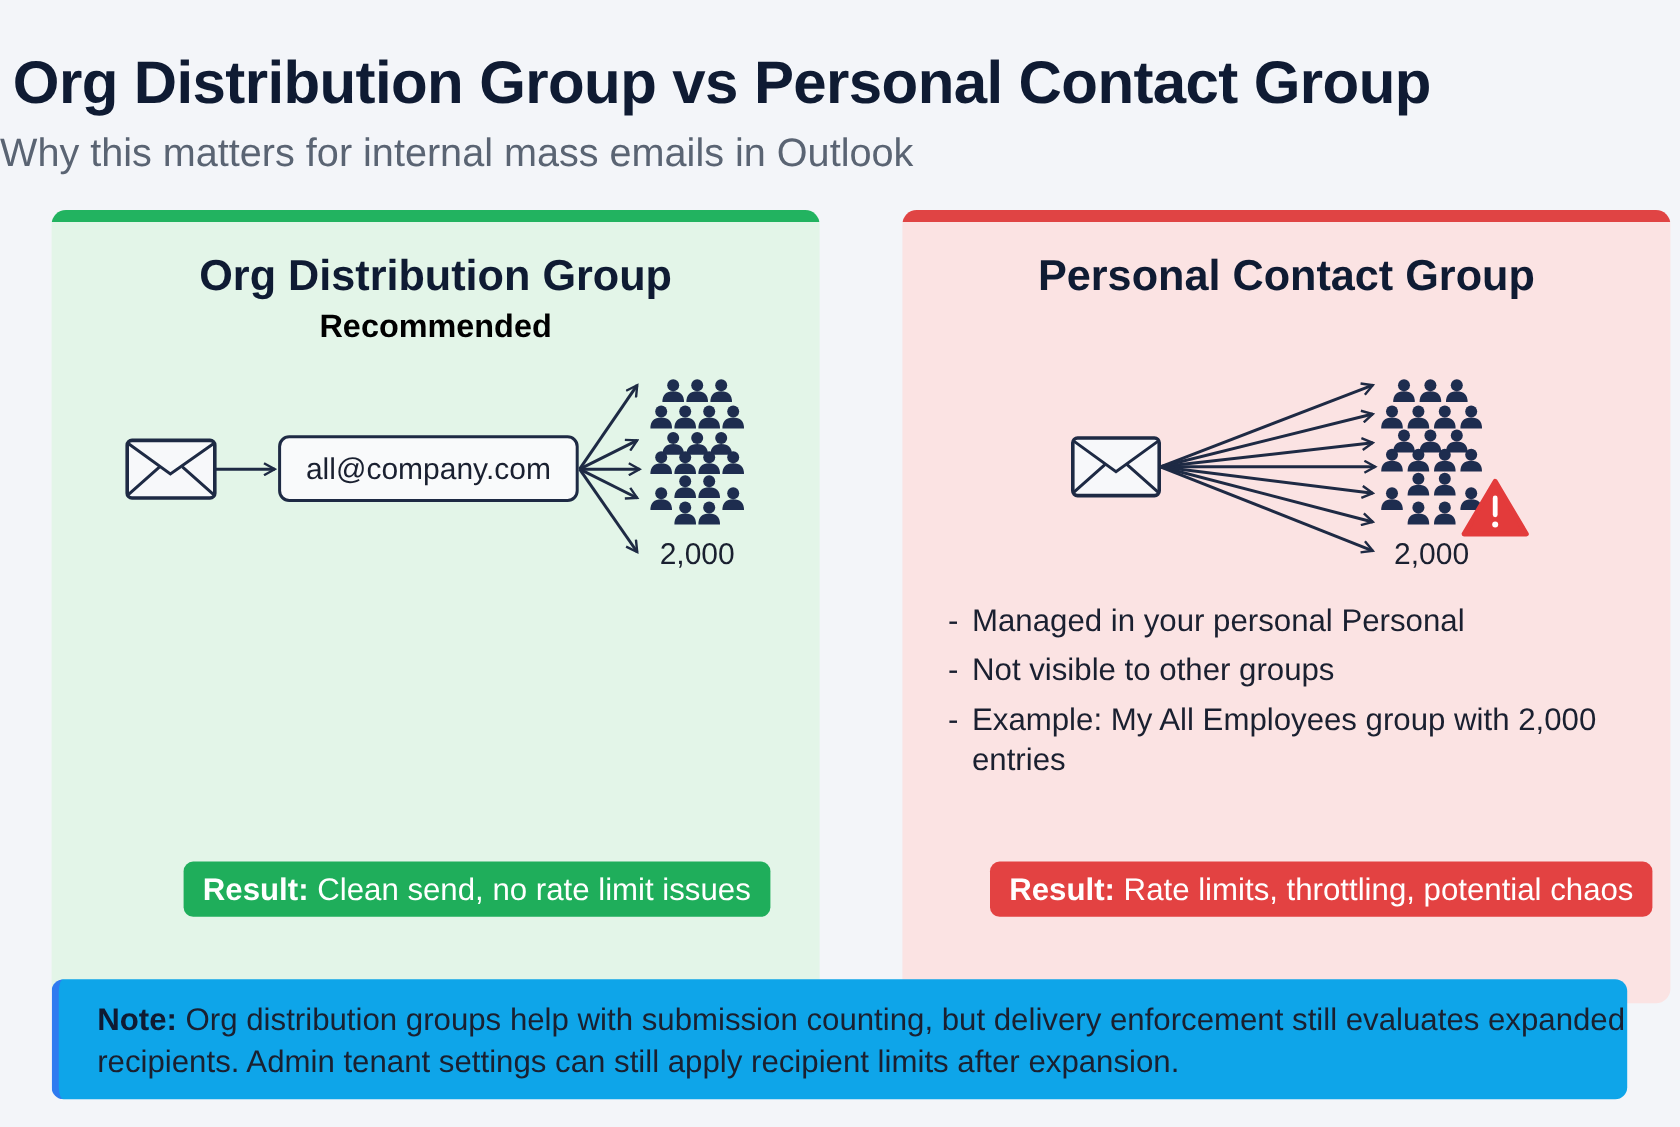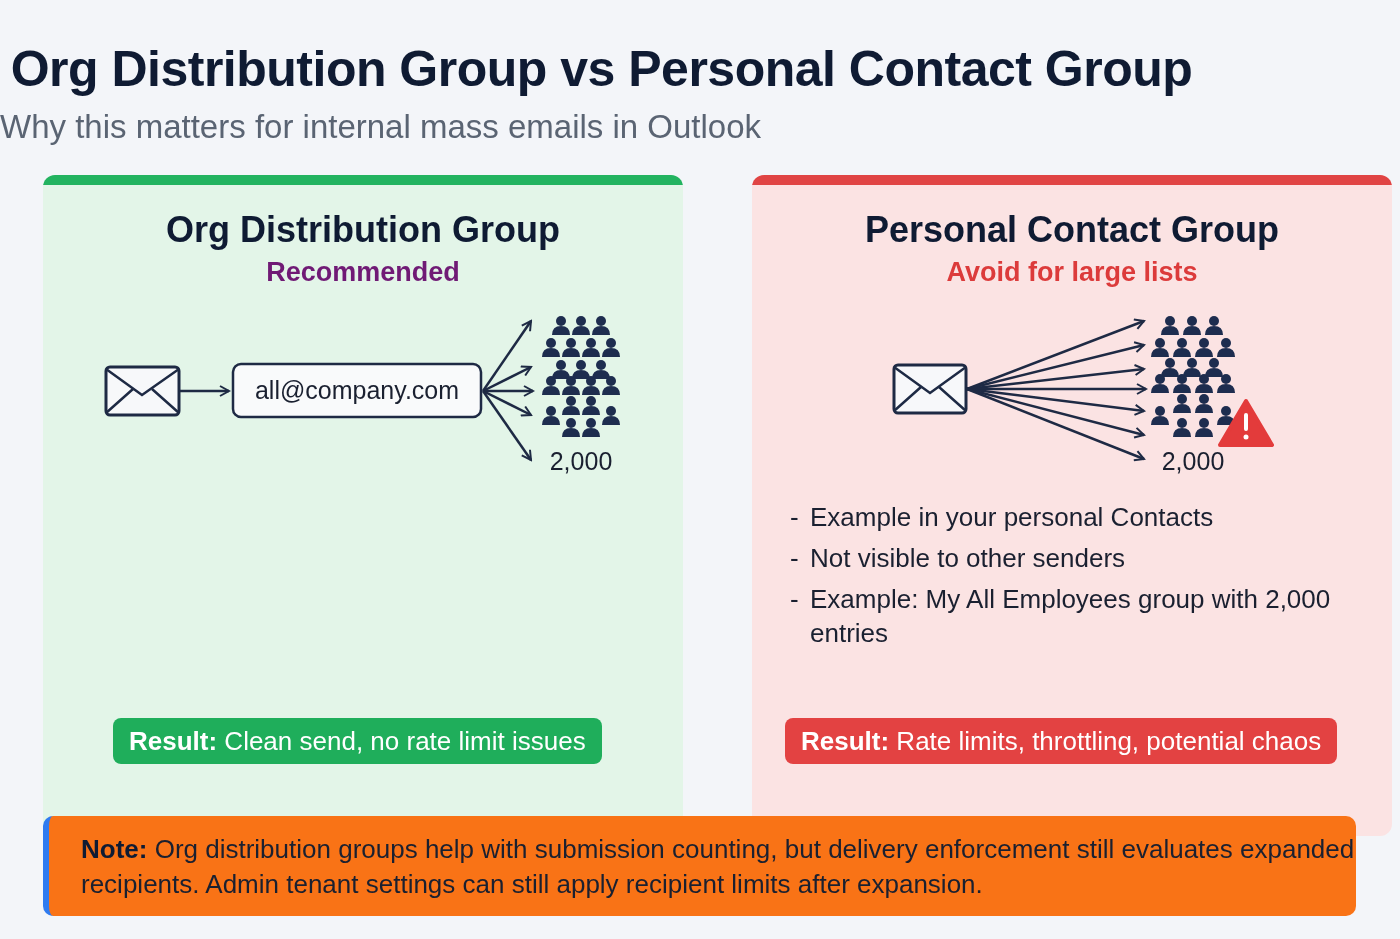--- a/index.html
+++ b/index.html
@@ -30,42 +30,43 @@
   .card.green .topbar { background: #22b360; }
   .card.red .topbar { background: #e04444; }
   .card-title {
     position: absolute; left: 0; top: 208px; width: 640px;
     text-align: center; font-size: 36px; font-weight: 700; color: #0f1b33;
   }
   .card-sub {
     position: absolute; left: 0; width: 640px; text-align: center;
     font-size: 27px; font-weight: 700;
   }
-  .card.green .card-sub { color: #701a75; }
+  .card.green .card-sub { color: #000000; }
   .card.red .card-sub { color: #dc3b3b; }
   .card .card-title { top: 34px; }
   .card .card-sub { top: 82px; }
   .diagram { position: absolute; left: 0; top: 130px; width: 640px; height: 180px; }
   .bullets {
     position: absolute; left: 38px; top: 325px; width: 580px;
     list-style: none; font-size: 26px; color: #1a2030; line-height: 34px;
   }
   .bullets li { position: relative; padding-left: 20px; margin-bottom: 7px; }
   .bullets li::before { content: "-"; position: absolute; left: 0; }
   .result {
     position: absolute; top: 543px; height: 46px; border-radius: 8px;
     color: #ffffff; font-size: 26px; line-height: 46px; padding: 0 16px;
     white-space: nowrap;
+    margin-left: 40px;
   }
   .card.green .result { left: 70px; background: #1fae5b; }
   .card.red .result { left: 33px; background: #e34242; }
   .result b { font-weight: 700; }
   .note {
     position: absolute; left: 43px; top: 816px; width: 1313px; height: 100px;
-    background: #f97316; border-radius: 10px; border-left: 6px solid #2f7bf0;
+    background: #0ea5e9; border-radius: 10px; border-left: 6px solid #2f7bf0;
     padding: 16px 0 0 32px; font-size: 26px; line-height: 35px; color: #1a2030;
   }
   .note b { color: #0f1b33; }
 </style>
 </head>
 <body>
 
 <div class="title">Org Distribution Group vs Personal Contact Group</div>
 <div class="subtitle">Why this matters for internal mass emails in Outlook</div>
 
@@ -128,21 +129,20 @@
     <text x="538" y="165" text-anchor="middle" font-size="25" fill="#1a2030" font-family="Liberation Sans, sans-serif">2,000</text>
   </svg>
 
 
   <div class="result"><b>Result:</b><span> Clean send, no rate limit issues</span></div>
 </div>
 
 <div class="card red">
   <div class="topbar"></div>
   <div class="card-title">Personal Contact Group</div>
-  <div class="card-sub">Avoid for large lists</div>
 
   <svg class="diagram" viewBox="0 0 640 180" width="640" height="180">
     <defs>
       <marker id="arrR" markerWidth="12" markerHeight="12" refX="10" refY="6" orient="auto" markerUnits="userSpaceOnUse">
         <path d="M1,1 L10,6 L1,11" fill="none" stroke="#1e2a44" stroke-width="2"></path>
       </marker>
       <g id="personR">
         <circle cx="0" cy="-6" r="5" fill="#1e2d4f"></circle>
         <path d="M-9,8 Q-9,-1 0,-1 Q9,-1 9,8 Z" fill="#1e2d4f"></path>
       </g>
@@ -185,21 +185,21 @@
     </g>
     <g>
       <path d="M494,96 L520,140 L468,140 Z" fill="#e33b3b" stroke="#e33b3b" stroke-width="4" stroke-linejoin="round"></path>
       <rect x="492" y="108" width="4" height="18" rx="2" fill="#ffffff"></rect>
       <circle cx="494" cy="132" r="2.5" fill="#ffffff"></circle>
     </g>
     <text x="441" y="165" text-anchor="middle" font-size="25" fill="#1a2030" font-family="Liberation Sans, sans-serif">2,000</text>
   </svg>
 
   <ul class="bullets">
-    <li>Example in your personal Contacts</li>
-    <li>Not visible to other senders</li>
+    <li>Managed in your personal Personal</li>
+    <li>Not visible to other groups</li>
     <li>Example: My All Employees group with 2,000 entries</li>
   </ul>
 
   <div class="result"><b>Result:</b><span> Rate limits, throttling, potential chaos</span></div>
 </div>
 
 <div class="note"><b>Note:</b><span> Org distribution groups help with submission counting, but delivery enforcement still evaluates expanded recipients. Admin tenant settings can still apply recipient limits after expansion.</span></div>
 
 </body></html>

